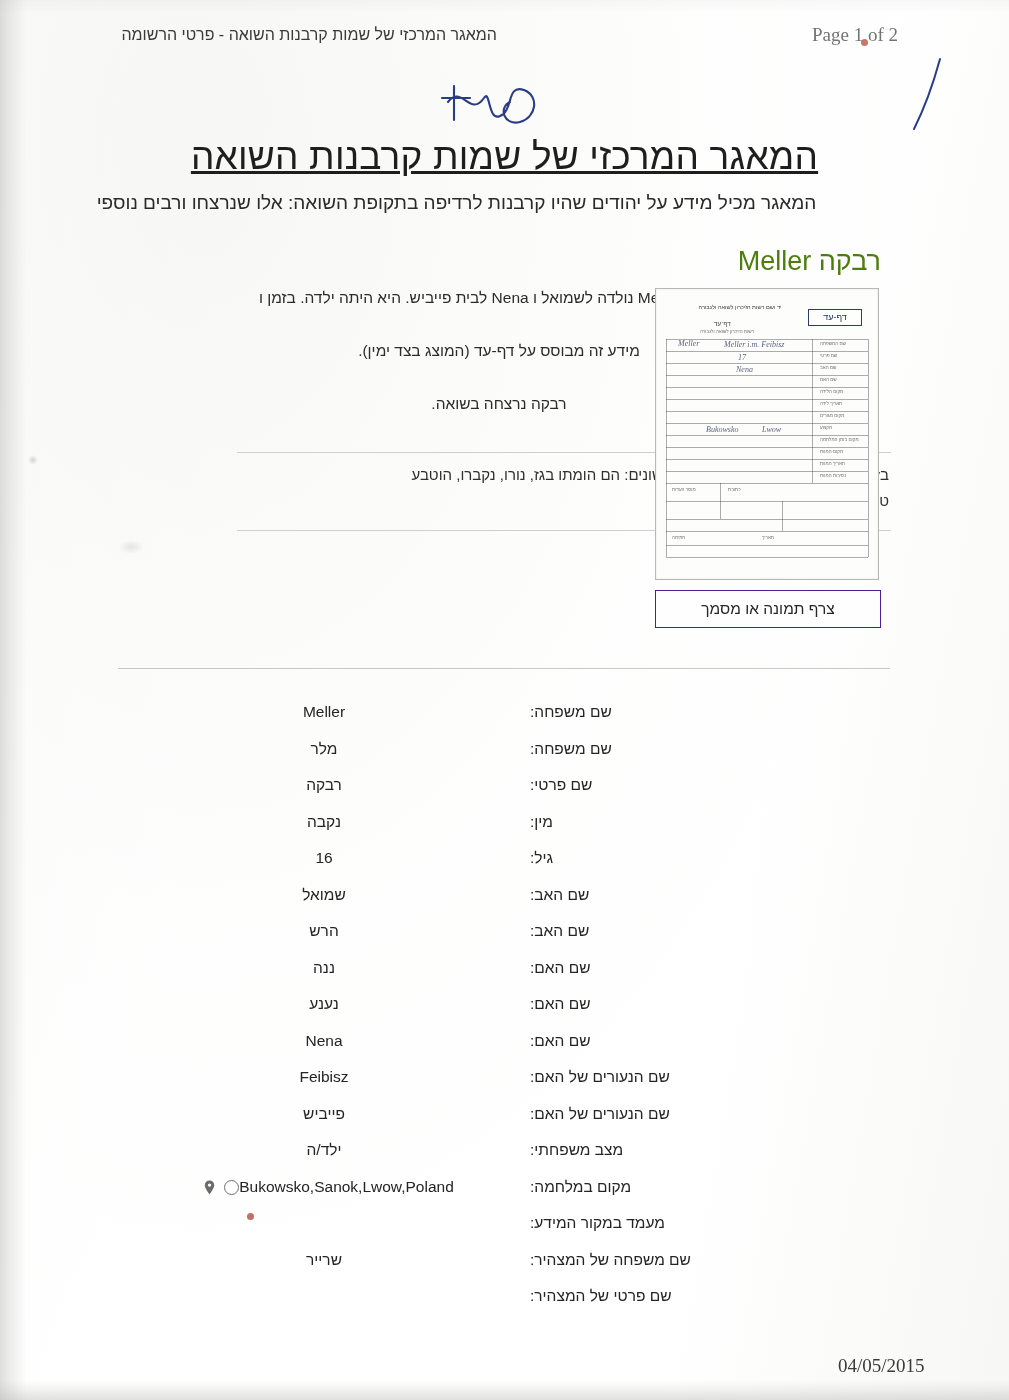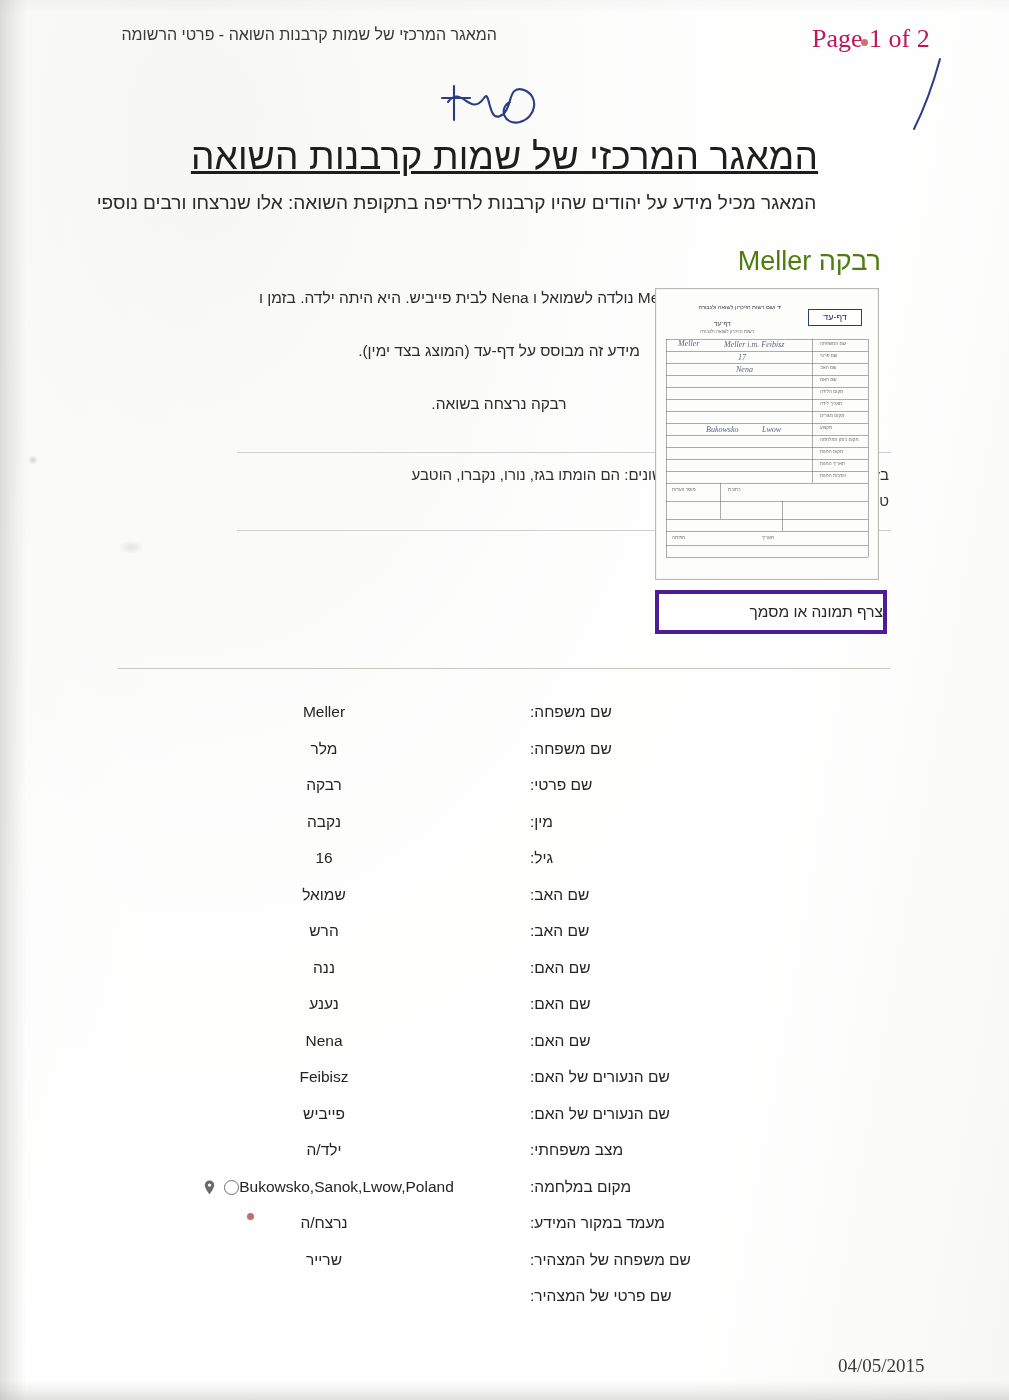--- a/index.html
+++ b/index.html
@@ -60,22 +60,22 @@
     top: 0;
     direction: rtl;
     white-space: nowrap;
     font-size: 16px;
   }
   .print-header .ph-page {
     position: absolute;
     left: 812px;
     top: -2px;
     font-family: "Liberation Serif", serif;
-    font-size: 26px;
-    color: #be185d;
+    font-size: 19px;
+    color: #737373;
     white-space: nowrap;
   }
   .ink-dot {
     position:absolute;
     left:861px; top:39px;
     width:7px; height:7px; border-radius:50%;
     background:#b5473a; opacity:.75;
   }
 
   
@@ -228,24 +228,24 @@
     opacity: .8;
   }
 
   
   .attach-btn {
     position: absolute;
     left: 655px;
     top: 590px;
     width: 224px;
     height: 36px;
-    border: 4px solid #4c1d95;
+    border: 1px solid #4c1d95;
     background: #fefefe;
     direction: rtl;
-    text-align: right;
+    text-align: center;
     line-height: 36px;
     font-size: 15.5px;
     color: #262626;
   }
 
   .hr-main {
     position: absolute;
     left: 118px;
     top: 668px;
     width: 772px;
@@ -525,21 +525,20 @@
             <circle cx="5.5" cy="5.1" r="1.7" fill="#fdfdfd"></circle>
           </svg>
         </span>
         <span class="circ"></span>
       </span><span>Bukowsko,Sanok,Lwow,Poland</span>
     </div>
   </div>
 
   <div class="drow">
     <div class="dlabel">מעמד במקור המידע:</div>
-    <div class="dvalue">נרצח/ה</div>
   </div>
 
   <div class="drow">
     <div class="dlabel">שם משפחה של המצהיר:</div>
     <div class="dvalue">שרייר</div>
   </div>
 
   <div class="drow">
     <div class="dlabel">שם פרטי של המצהיר:</div>
   </div>

